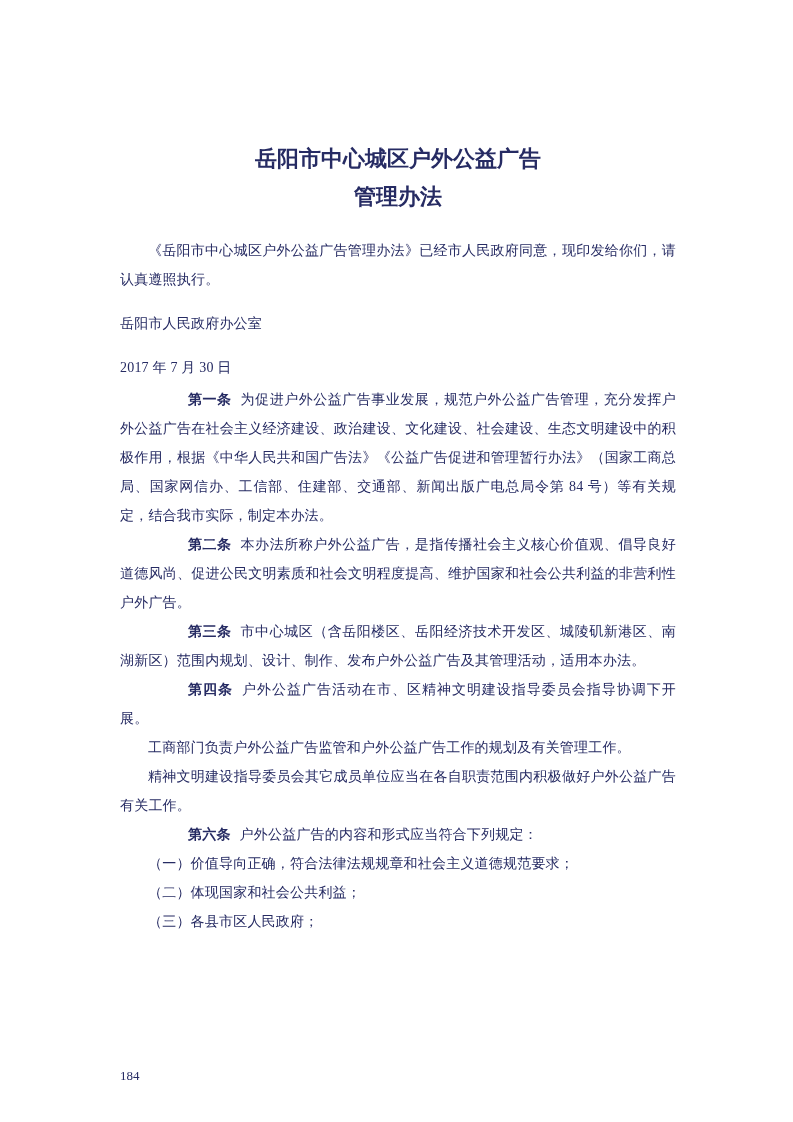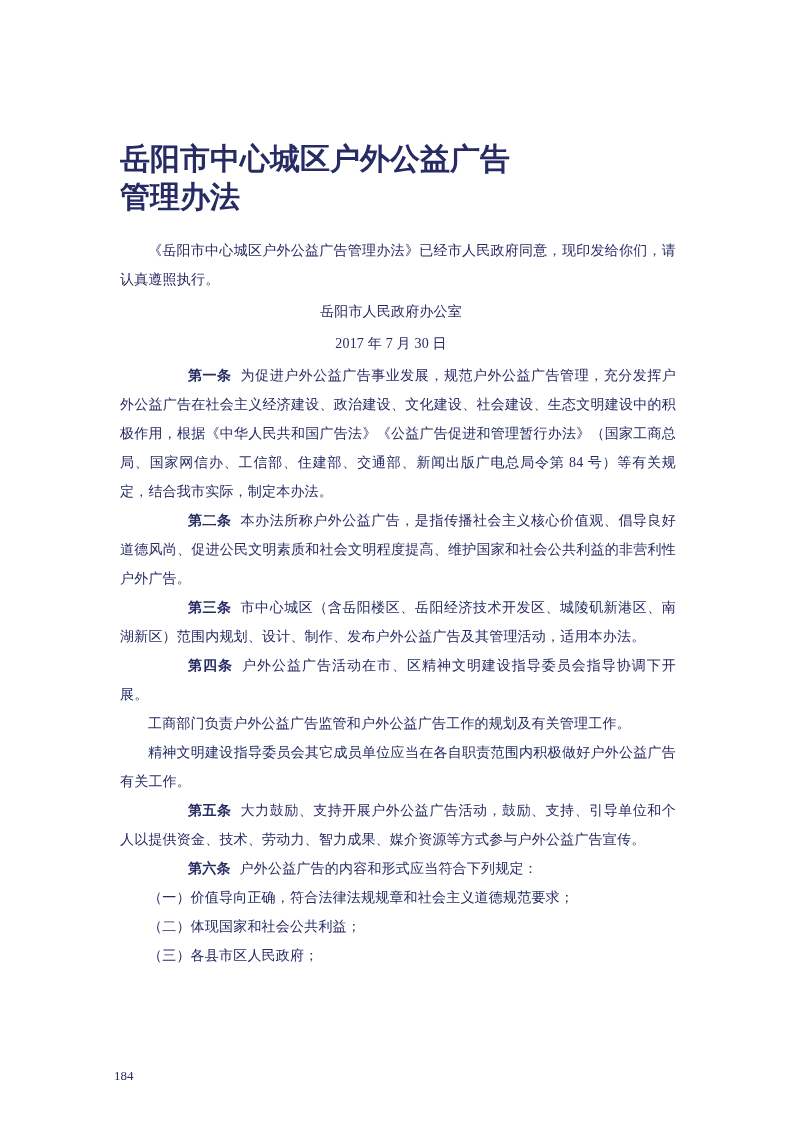--- a/index.html
+++ b/index.html
@@ -12,51 +12,51 @@
     font-family: "Liberation Serif", "DejaVu Serif", serif;
   }
   .sheet {
     position: absolute;
     left: 120px;
     top: 140px;
     width: 556px;
   }
   .title {
     margin: 0 0 20px 0;
-    text-align: left;
+    text-align: center;
     font-family: "Liberation Sans", "DejaVu Sans", sans-serif;
     font-weight: bold;
-    font-size: 30px;
+    font-size: 22px;
     line-height: 38px;
   }
   .title .title-line { display: block; }
   .doc-body .para {
     margin: 0;
     font-size: 14px;
     line-height: 29px;
     text-align: justify;
     letter-spacing: 0.2px;
   }
   .doc-body .para.indent { text-indent: 2em; }
   .doc-body .para.salutation { text-indent: 0; }
   .doc-body .para.right {
-    text-align: center;
+    text-align: left;
     text-indent: 0;
     padding-right: 14px;
-    margin-top: 3px;
+    margin-top: 15px;
     margin-bottom: 3px;
   }
   .doc-body .prefix {
     font-weight: bold;
     padding-right: 9px;
     margin-left: 40px;
   }
   .page-number {
     position: absolute;
-    left: 114px;
+    left: 120px;
     top: 1068px;
     font-size: 13px;
     font-family: "Liberation Serif", "DejaVu Serif", serif;
   }
 </style>
 </head>
 <body style="color: rgb(38, 43, 99);">
 
 <div class="sheet">
   <h1 class="title">
@@ -66,21 +66,20 @@
   <div class="doc-body" id="paragraphs">
       <p class="para indent">《岳阳市中心城区户外公益广告管理办法》已经市人民政府同意，现印发给你们，请认真遵照执行。</p>
       <p class="para right">岳阳市人民政府办公室</p>
       <p class="para right">2017 年 7 月 30 日</p>
       <p class="para indent"><b class="prefix">第一条</b>为促进户外公益广告事业发展，规范户外公益广告管理，充分发挥户外公益广告在社会主义经济建设、政治建设、文化建设、社会建设、生态文明建设中的积极作用，根据《中华人民共和国广告法》《公益广告促进和管理暂行办法》（国家工商总局、国家网信办、工信部、住建部、交通部、新闻出版广电总局令第 84 号）等有关规定，结合我市实际，制定本办法。</p>
       <p class="para indent"><b class="prefix">第二条</b>本办法所称户外公益广告，是指传播社会主义核心价值观、倡导良好道德风尚、促进公民文明素质和社会文明程度提高、维护国家和社会公共利益的非营利性户外广告。</p>
       <p class="para indent"><b class="prefix">第三条</b>市中心城区（含岳阳楼区、岳阳经济技术开发区、城陵矶新港区、南湖新区）范围内规划、设计、制作、发布户外公益广告及其管理活动，适用本办法。</p>
       <p class="para indent"><b class="prefix">第四条</b>户外公益广告活动在市、区精神文明建设指导委员会指导协调下开展。</p>
       <p class="para indent">工商部门负责户外公益广告监管和户外公益广告工作的规划及有关管理工作。</p>
       <p class="para indent">精神文明建设指导委员会其它成员单位应当在各自职责范围内积极做好户外公益广告有关工作。</p>
-      <p class="para indent"><b class="prefix">第五条</b>大力鼓励、支持开展户外公益广告活动，鼓励、支持、引导单位和个人以提供资金、技术、劳动力、智力成果、媒介资源等方式参与户外公益广告宣传。</p>
       <p class="para indent"><b class="prefix">第六条</b>户外公益广告的内容和形式应当符合下列规定：</p>
       <p class="para indent">（一）价值导向正确，符合法律法规规章和社会主义道德规范要求；</p>
       <p class="para indent">（二）体现国家和社会公共利益；</p>
       <p class="para indent">（三）各县市区人民政府；</p>
     </div>
 </div>
 
 <div class="page-number">184</div>
 
 </body></html>

